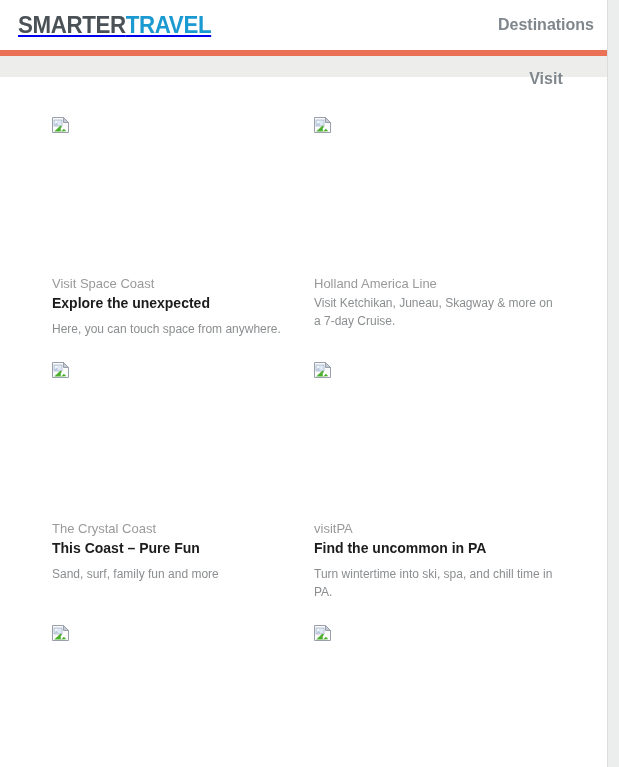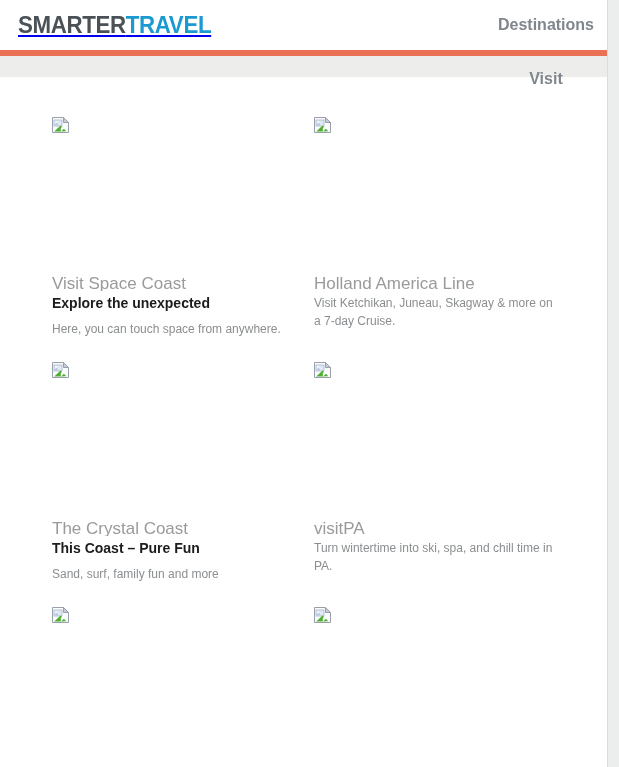--- a/index.html
+++ b/index.html
@@ -121,21 +121,21 @@
   .broken-img {
     width: 17px;
     height: 16px;
     display: block;
     image-rendering: pixelated;
   }
 
   .card-body { padding-top: 0; }
 
   .card-source {
-    font-size: 17px;
+    font-size: 13px;
     color: #9a9a9a;
     line-height: 14px;
     margin-bottom: 3px;
     white-space: nowrap;
     overflow: hidden;
   }
 
   .card-title {
     font-size: 14px;
     font-weight: 700;
@@ -249,20 +249,21 @@
             <rect x="2" y="3" width="8" height="6" fill="#dfe9f5" stroke="#aab7c8" stroke-width="0.8"></rect>
             <circle cx="4.2" cy="5" r="0.9" fill="#ffffff"></circle>
             <path d="M2 8.6 L4.6 5.6 L6.6 8.6 Z" fill="#b9c9dc"></path>
             <path d="M2.2 14.6 L8.6 8.4 L11.6 11.4 L11.6 14.6 Z" fill="#4caf2f"></path>
             <path d="M8.8 11.0 L11.6 8.4 L14.4 11.0 L14.4 14.6 L8.8 14.6 Z" fill="#ffffff"></path>
             <path d="M9.4 14.2 L11.9 11.7 L14.1 13.9 L14.1 14.2 Z" fill="#4caf2f"></path>
           </svg>
         </div>
         <div class="card-body">
           <div class="card-source">visitPA</div>
+          <div class="card-title">Find the uncommon in PA</div>
           <div class="card-desc">Turn wintertime into ski, spa, and chill time in PA.</div>
         </div>
       </article>
 
       <div class="row-gap-1"></div>
 
       <article class="card">
         <div class="card-media">
           <svg class="broken-img" viewBox="0 0 17 16">
             <path d="M0.5 0.5 H11.5 L16.5 5.5 V15.5 H0.5 Z" fill="#fbfbfd" stroke="#9aa0ab" stroke-width="1"></path>

